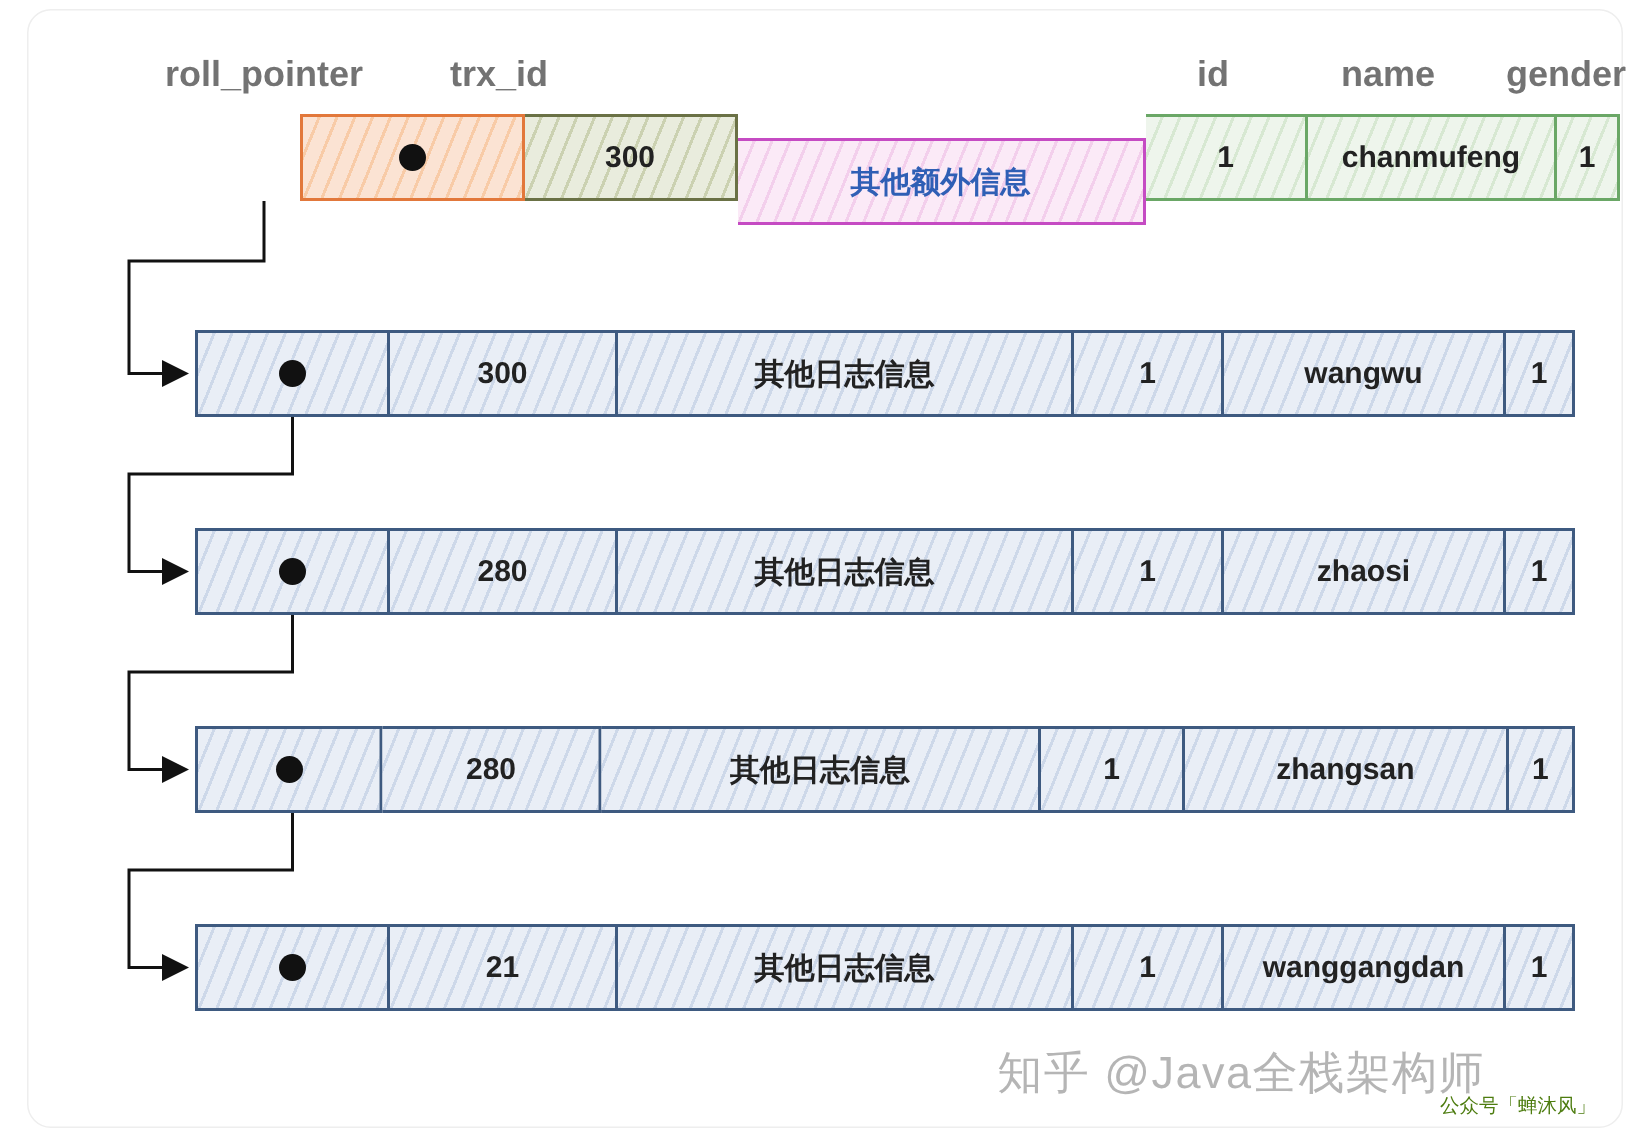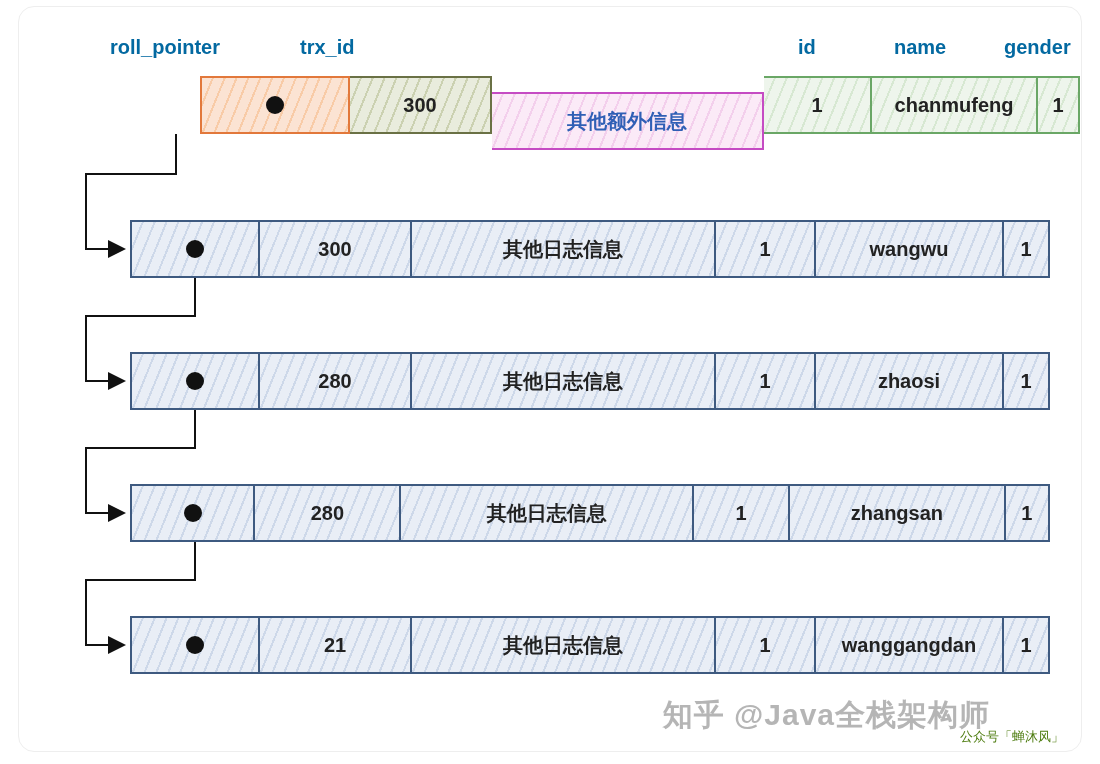--- a/index.html
+++ b/index.html
@@ -26,23 +26,23 @@
   }
   svg.arrows {
     position: absolute;
     left: 0; top: 0;
     width: 1100px; height: 764px;
     pointer-events: none;
   }
   .headers {
     position: absolute;
     top: 36px;
-    font-size: 20px;
+    font-size: 24px;
     font-weight: 600;
-    color: #0369a1;
+    color: #737373;
   }
   .row {
     position: absolute;
     height: 58px;
     display: flex;
     justify-content: flex-end;
   }
   .cell {
     height: 58px;
     display: flex;
@@ -81,21 +81,21 @@
   .dot {
     width: 18px; height: 18px;
     background: #111;
     border-radius: 50%;
   }
   .watermark {
     position: absolute;
     right: 110px; bottom: 28px;
     font-size: 30px;
     color: rgba(120,120,120,0.55);
-    font-weight: 700;
+    font-weight: 400;
     letter-spacing: 1px;
     pointer-events: none;
     margin-left: 48px;
   }
   .footer-small {
     position: absolute;
     right: 36px; bottom: 18px;
     font-size: 13px;
     color: #4d7c0f;
   }

